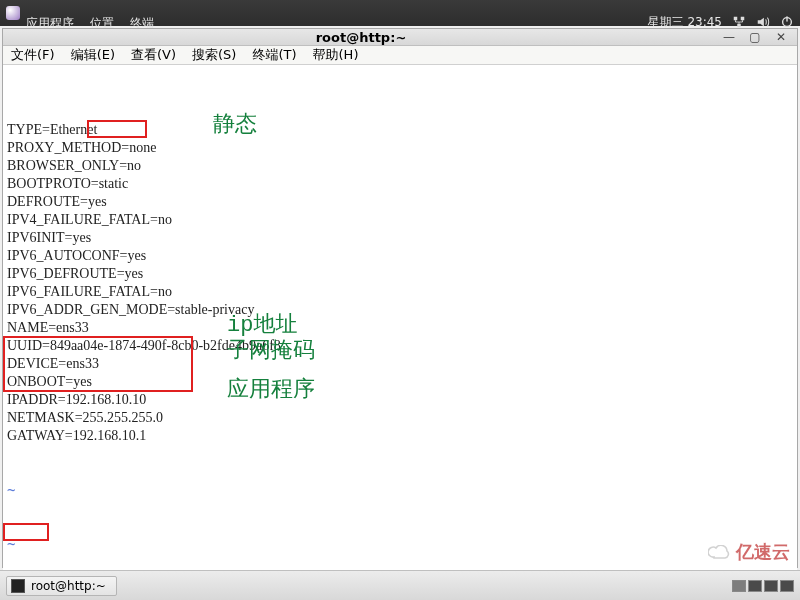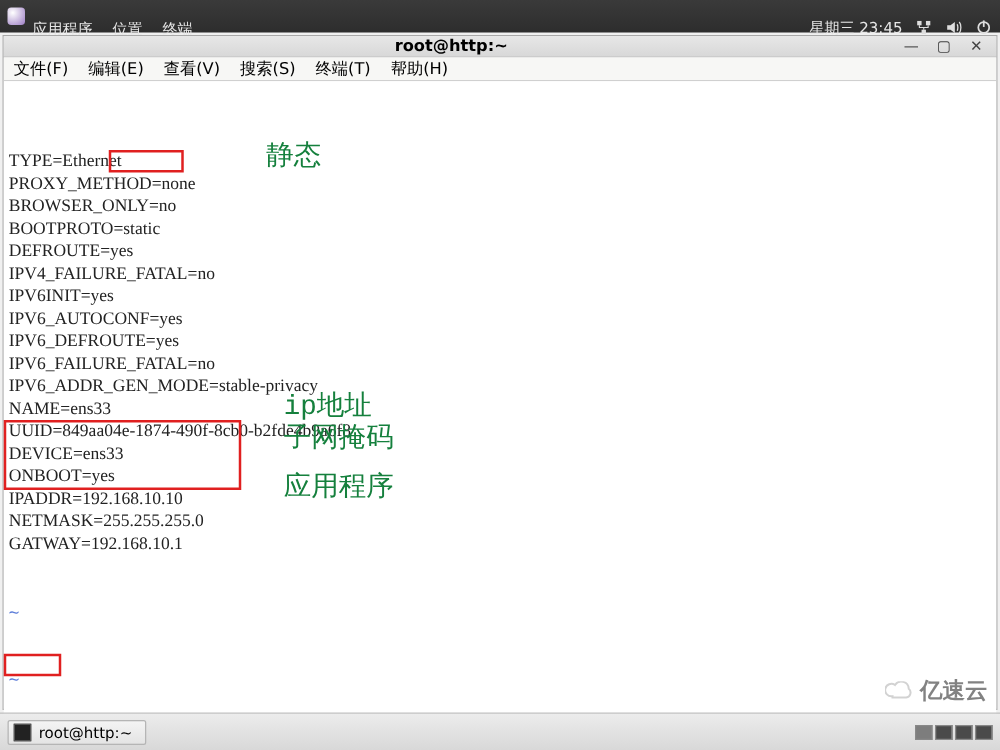--- a/index.html
+++ b/index.html
@@ -121,21 +121,21 @@
 }
 .task-item .ticon {
   width:14px; height:14px;
   background:#222;
   margin-right:6px;
   border:1px solid #555;
 }
 .watermark {
   position:absolute;
   right:10px; bottom:36px;
-  color:#404040;
+  color:#b91c1c;
   font-size:18px;
   font-weight:bold;
   opacity:0.65;
 }
 .watermark svg { vertical-align:middle; }
 .ws-desktops {
   display:flex; gap:2px; margin-left:8px;
 }
 .ws-cell {
   width:14px; height:12px;

